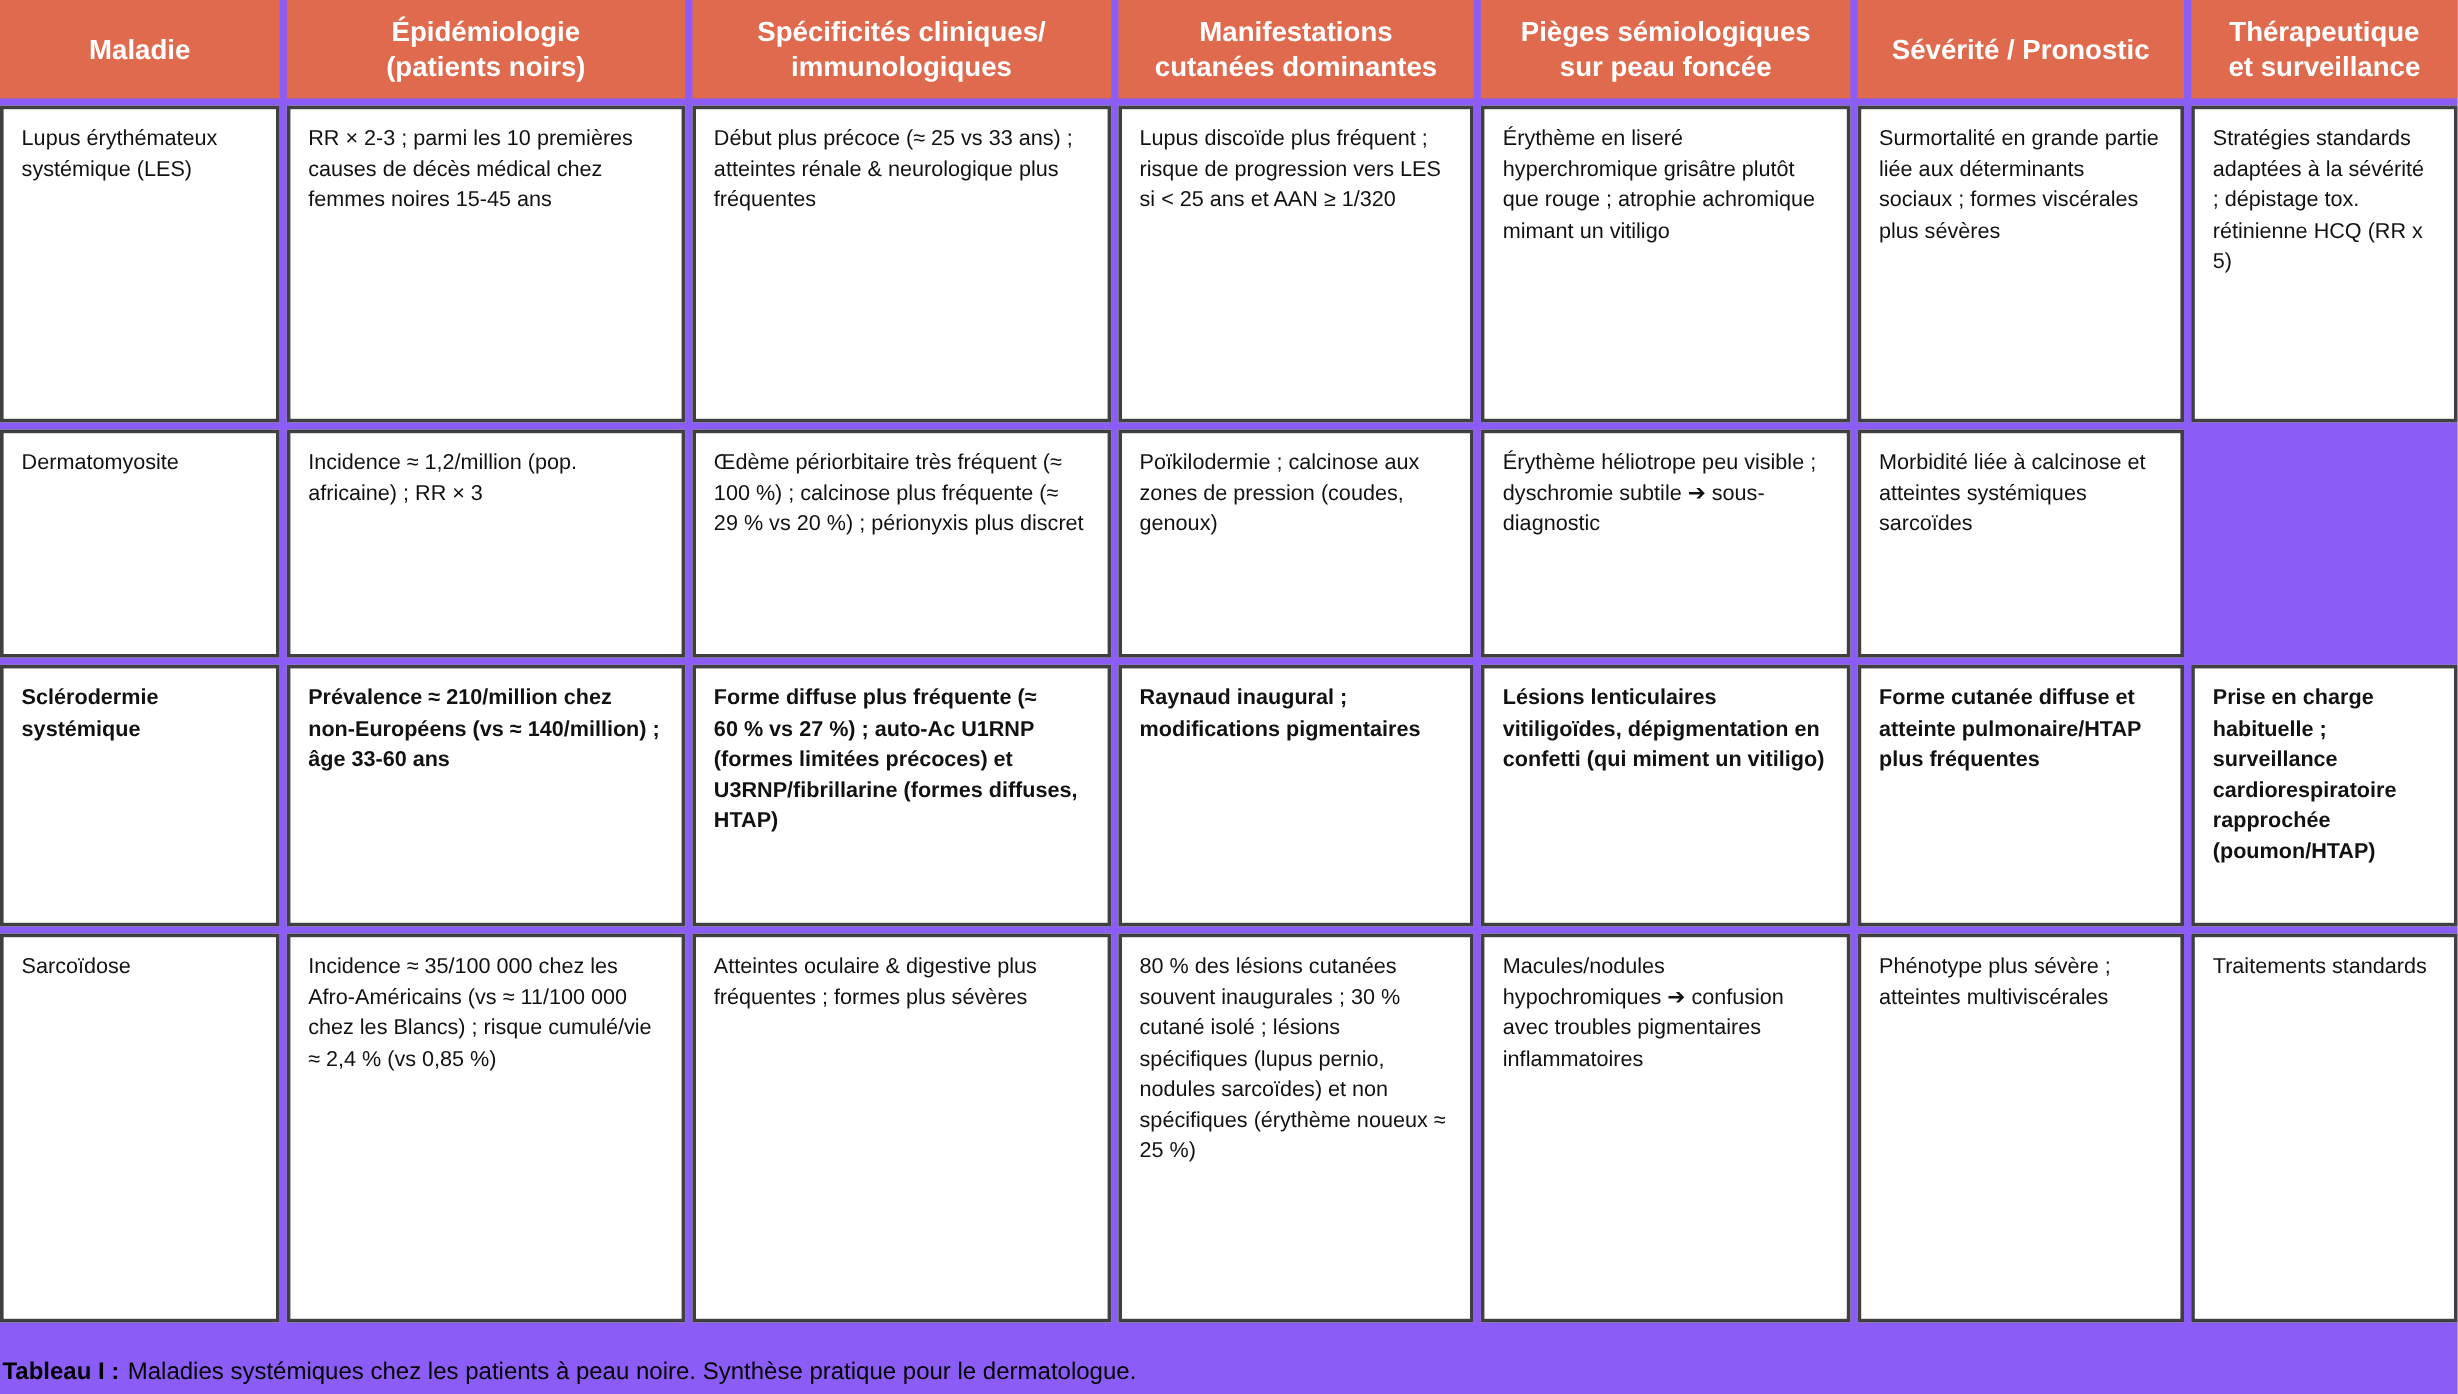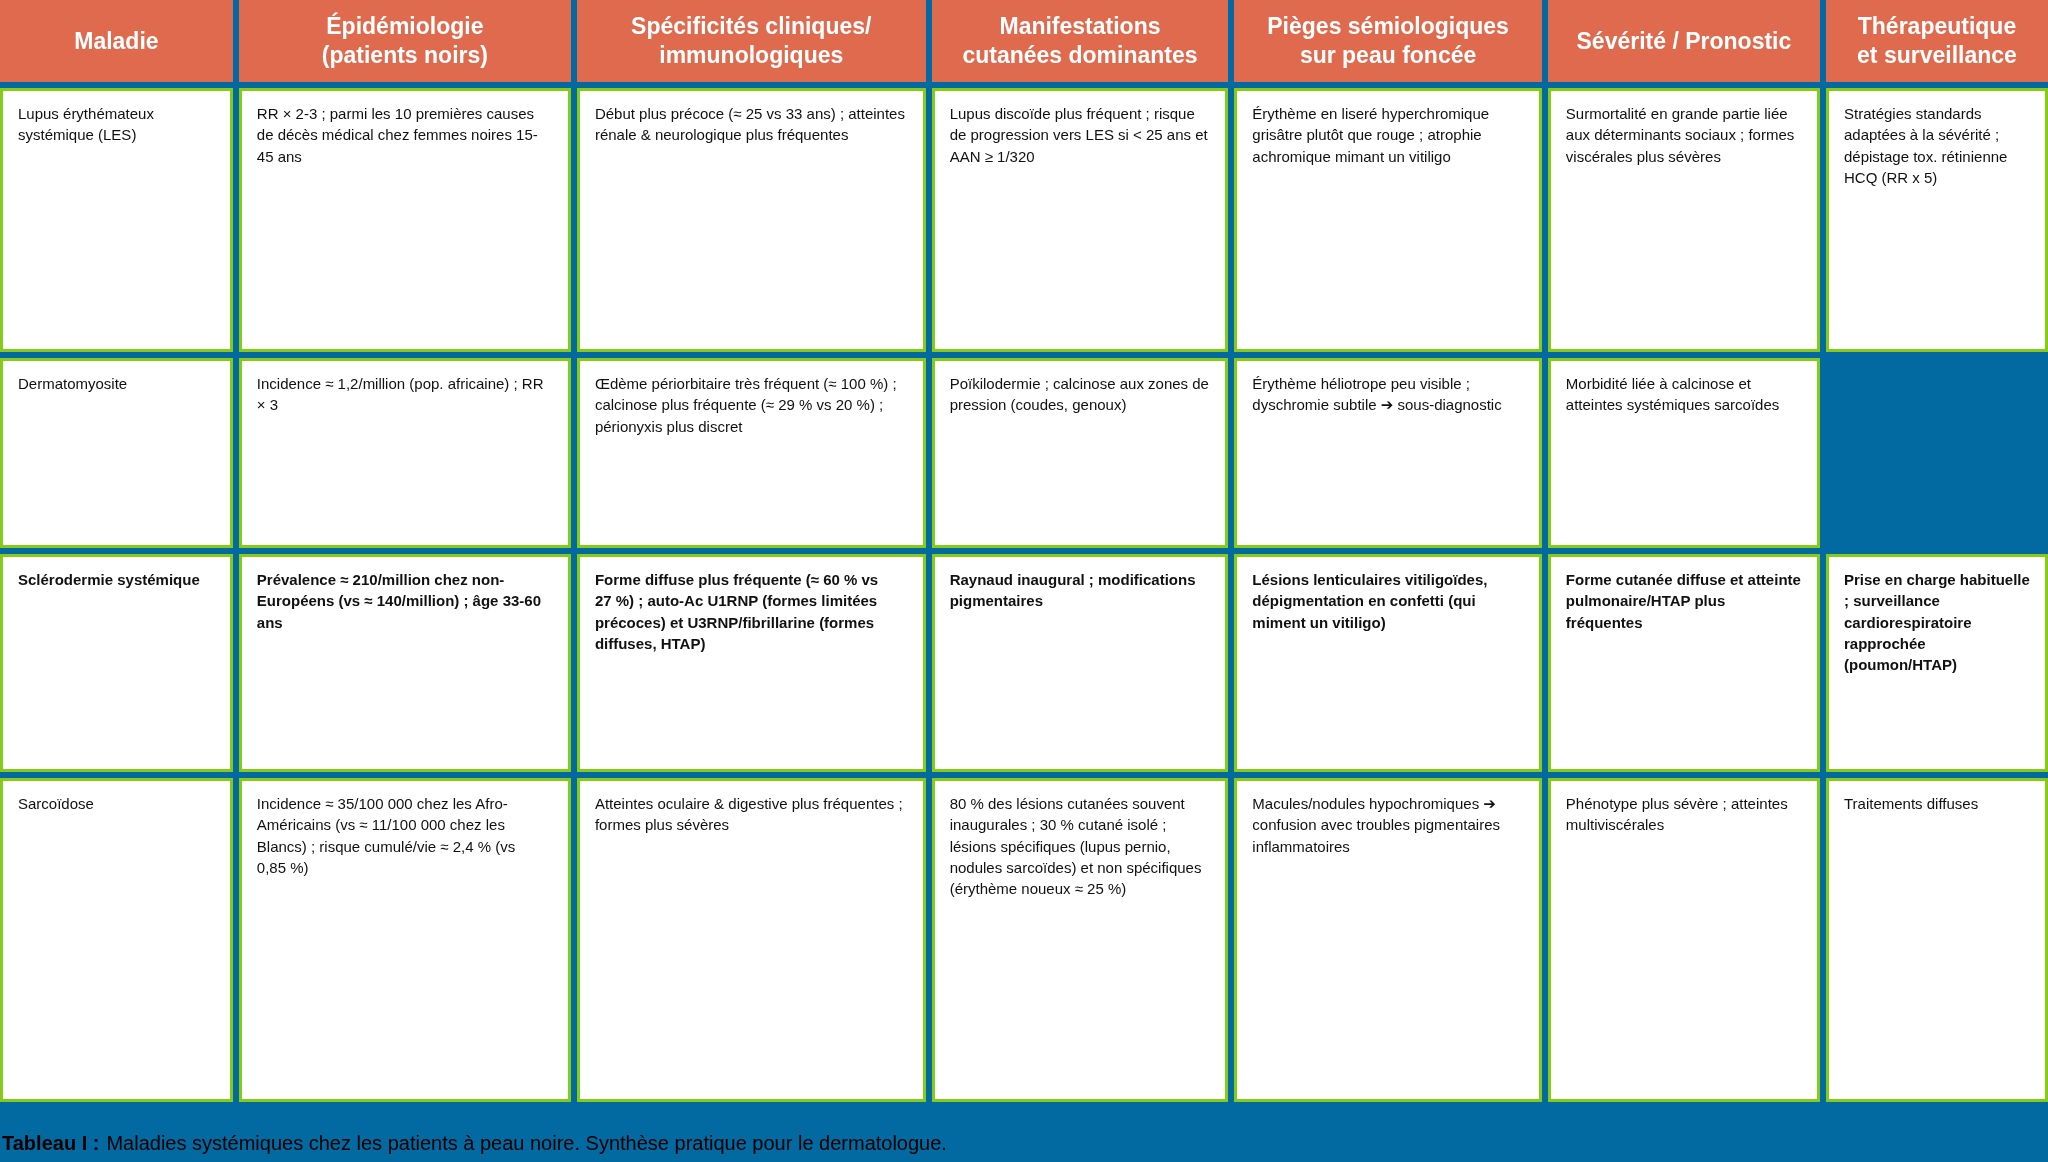--- a/index.html
+++ b/index.html
@@ -11,21 +11,21 @@
   body {
     width: 2048px;
     height: 1162px;
     overflow: hidden;
     font-family: "Liberation Sans", "DejaVu Sans", sans-serif;
     color: #111111;
   }
   .page {
     width: 2048px;
     height: 1162px;
-    background: #0369a1;
+    background: #8b5cf6;
   }
   .table {
     display: flex;
     flex-direction: column;
     gap: 6px;
     width: 2048px;
     box-sizing: border-box;
   }
   .trow {
     display: grid;
@@ -46,22 +46,22 @@
     display: flex;
     align-items: center;
     justify-content: center;
     text-align: center;
     white-space: pre-line;
     padding: 8px 8px;
     box-sizing: border-box;
   }
   .td {
     background: #ffffff;
-    border: 3px solid #84cc16;
-    font-size: 15px;
+    border: 3px solid #404040;
+    font-size: 18px;
     line-height: 1.42;
     padding: 12px 15px;
     box-sizing: border-box;
     text-align: left;
   }
   .caption {
     margin: 30px 0 0 2px;
     font-size: 20px;
     color: #000000;
   }
@@ -118,20 +118,20 @@
       <div class="td">Prise en charge habituelle ; surveillance cardiorespiratoire rapprochée (poumon/HTAP)</div>
     </div>
 
     <div class="trow row4">
       <div class="td">Sarcoïdose</div>
       <div class="td">Incidence ≈ 35/100&nbsp;000 chez les Afro-Américains (vs ≈ 11/100&nbsp;000 chez les Blancs) ; risque cumulé/vie ≈ 2,4&nbsp;% (vs 0,85&nbsp;%)</div>
       <div class="td">Atteintes oculaire &amp; digestive plus fréquentes ; formes plus sévères</div>
       <div class="td">80&nbsp;% des lésions cutanées souvent inaugurales ; 30&nbsp;% cutané isolé ; lésions spécifiques (lupus pernio, nodules sarcoïdes) et non spécifiques (érythème noueux ≈ 25&nbsp;%)</div>
       <div class="td">Macules/nodules hypochromiques ➔ confusion avec troubles pigmentaires inflammatoires</div>
       <div class="td">Phénotype plus sévère ; atteintes multiviscérales</div>
-      <div class="td">Traitements diffuses</div>
+      <div class="td">Traitements standards</div>
     </div>
 
   </div>
 
   <p class="caption"><strong>Tableau I :</strong><span>Maladies systémiques chez les patients à peau noire. Synthèse pratique pour le dermatologue.</span></p>
 
 </div>
 
 </body></html>

